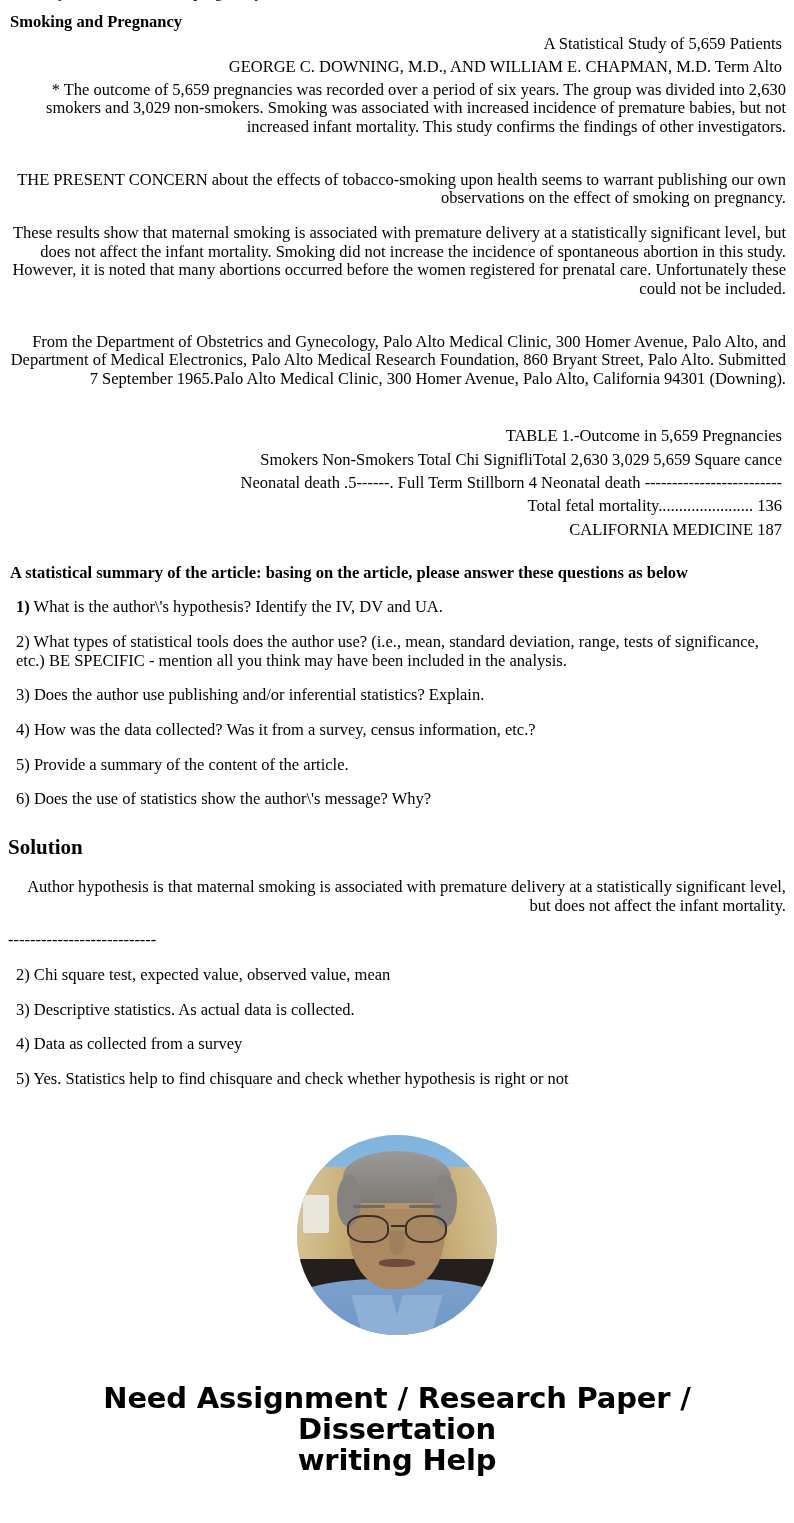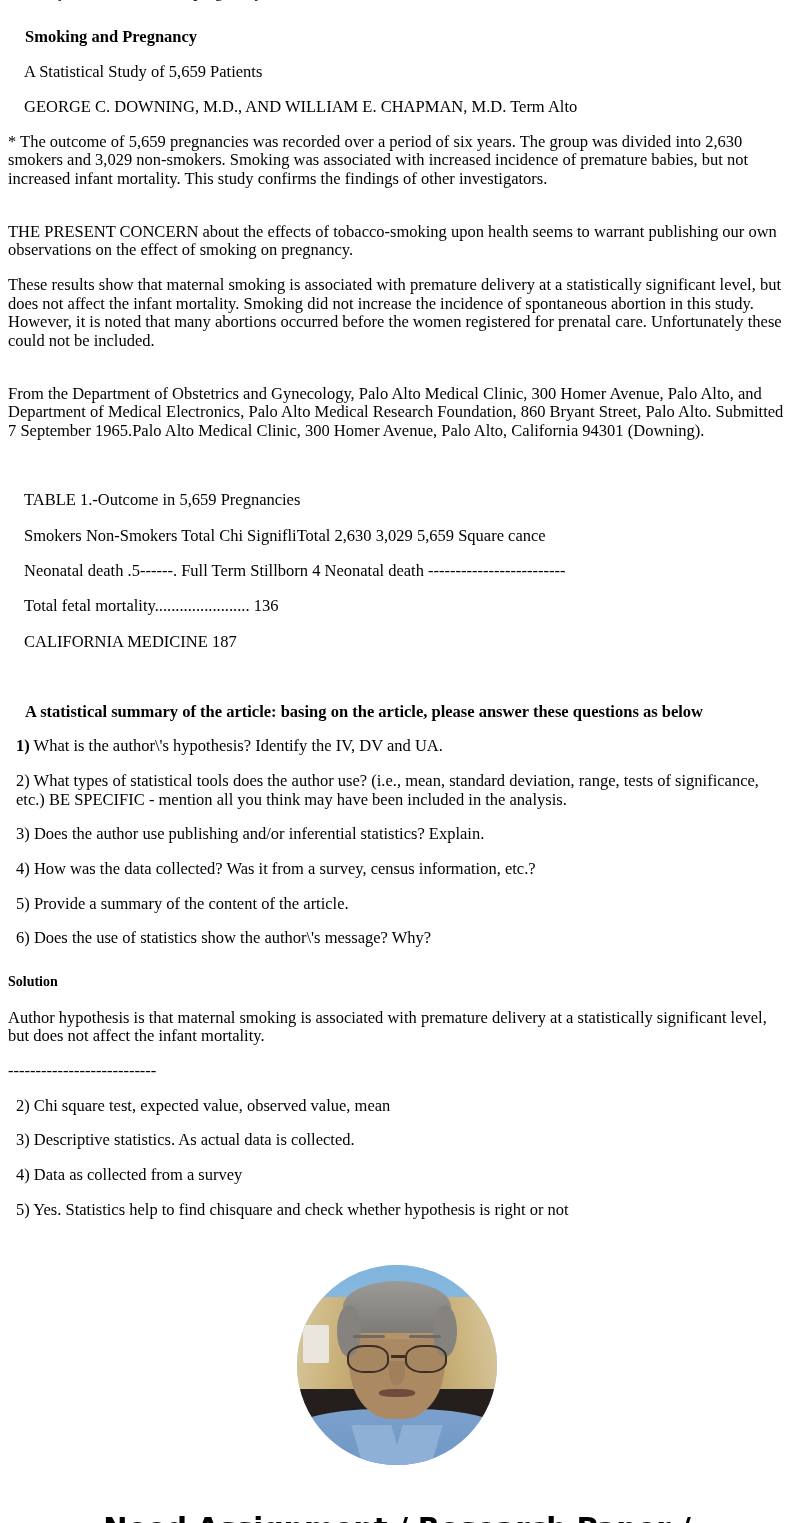--- a/index.html
+++ b/index.html
@@ -40,34 +40,34 @@
     font-size: 16.5px;
     letter-spacing: 0.1px;
     padding-left: 50px;
   }
 
   p { margin: 0; padding: 0; }
 
   .para {
     margin: 0 0 16px 0;
     line-height: 1.13;
-    text-align: left;
-  }
-  .para-tight { margin: 16px; line-height: 1.13; }
+    text-align: right;
+  }
+  .para-tight { margin: 4px; line-height: 1.13; text-align: right; }
 
   .hdr-bold {
     font-weight: bold;
-    margin: 17px;
+    margin: 2px;
     line-height: 1.18;
   }
   .spacer-md { height: 18px; }
   .spacer-sm { height: 10px; }
 
   h3.solution-heading {
-    font-size: 14px;
+    font-size: 21px;
     font-weight: bold;
     margin: 0 0 18px 0;
     line-height: 1.2;
     font-family: "Liberation Serif", "DejaVu Serif", serif;
   }
 
   .q-line { margin: 0 0 16px 8px; line-height: 1.13; }
   .q-num-bold { font-weight: bold; }
 
   .dashes {

